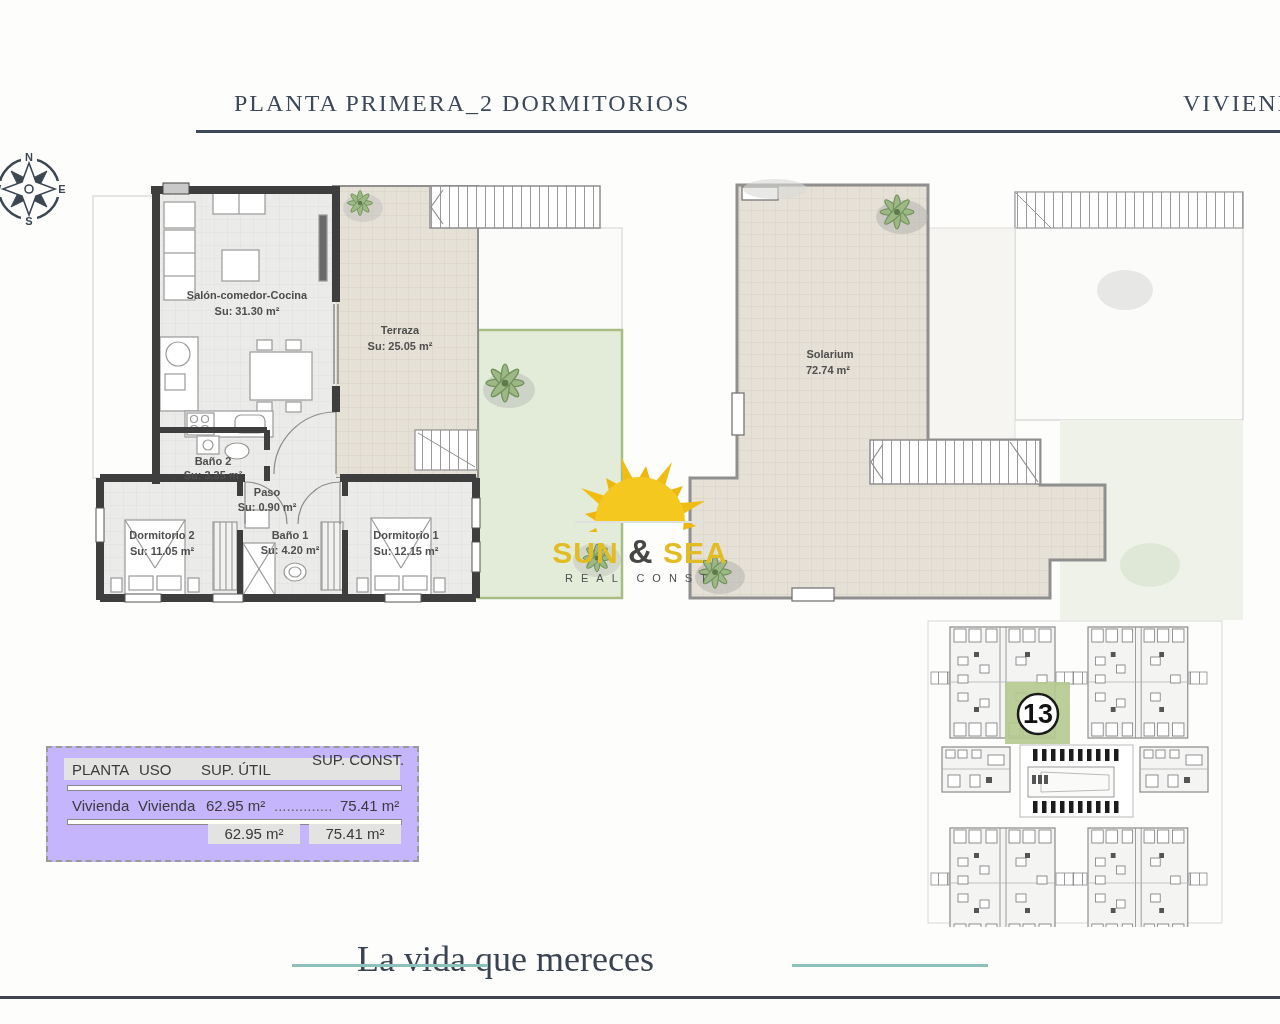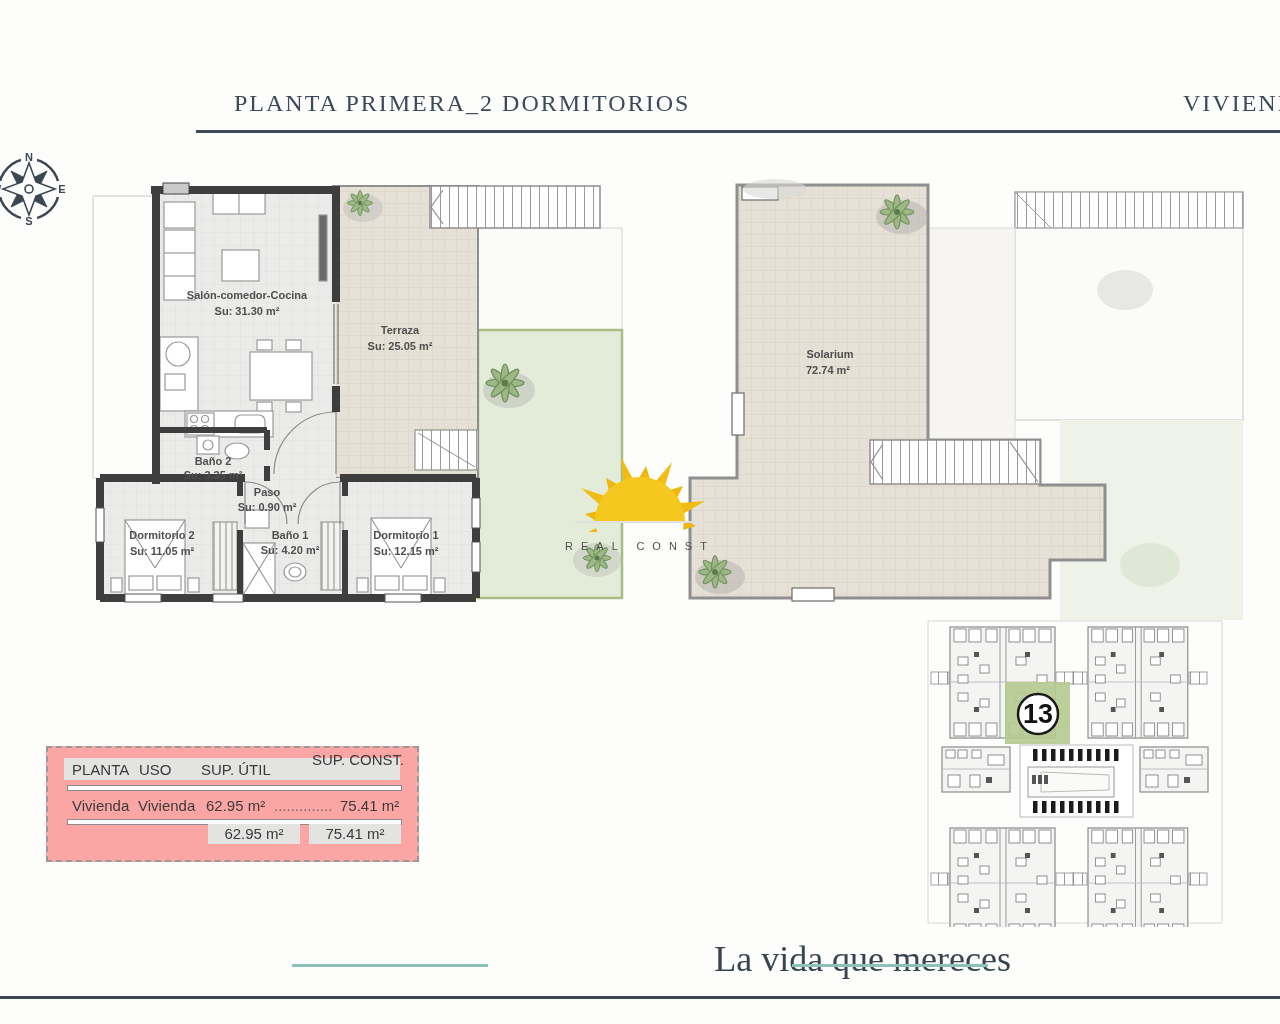--- a/index.html
+++ b/index.html
@@ -11,27 +11,27 @@
               letter-spacing:2px;color:#3d4858;}
   .title-right{left:1183px;top:90px;font-family:"Liberation Serif",serif;font-size:24px;
                letter-spacing:2px;color:#3d4858;white-space:nowrap;}
   .title-rule{left:196px;top:130px;width:1084px;height:3px;background:#3d4858;}
   
   .logo{left:540px;top:452px;width:200px;text-align:center;}
   .logo-words{font-weight:bold;font-size:30px;letter-spacing:1px;color:#e2bc22;line-height:30px;}
   .logo-amp{color:#474747;font-size:34px;}
   .logo-sub{margin-top:4px;font-size:11px;letter-spacing:8px;color:#4f4f4f;}
   
-  .sumbox{left:46px;top:746px;width:369px;height:112px;border:2px dashed #9a9a9a;background:#fca5a5;}
+  .sumbox{left:46px;top:746px;width:369px;height:112px;border:2px dashed #9a9a9a;background:#c4b5fd;}
   .sumhead{left:16px;top:10px;width:336px;height:22px;background:#e3e3e2;}
   .sumbar{left:19px;width:333px;height:4px;border:1px solid #8a8a8a;background:#fff;}
   .sumtext{font-size:15px;color:#3b3b3b;white-space:nowrap;}
   .chip{top:76px;width:92px;height:20px;background:#e3e3e2;text-align:center;line-height:20px;}
   
-  .tagline{left:0;top:938px;width:1011px;text-align:right;font-family:"Liberation Serif",serif;
+  .tagline{left:0;top:938px;width:1011px;text-align:center;font-family:"Liberation Serif",serif;
            font-size:36px;color:#3a4350;}
   .tagrule{top:964px;width:196px;height:3px;background:#8cc0bb;}
   .bottom-rule{left:0;top:996px;width:1280px;height:3px;background:#3f4450;}
   text{font-family:"Liberation Sans",sans-serif;}
   .lbl{font-size:11px;font-weight:bold;fill:#4f4f4f;text-anchor:middle;}
   .badge-num{font-size:27px;font-weight:bold;fill:#111;text-anchor:middle;}
   .compass-l{font-size:11px;font-weight:bold;fill:#3d4752;text-anchor:middle;}
 </style>
 </head>
 <body>
@@ -281,20 +281,25 @@
         <polygon points="56,5 68,27 58,30" fill="#f1bc13"></polygon>
         <polygon points="81,14 85,27 74,26"></polygon>
         <polygon points="107,10 100,34 91,29" fill="#f1bc13"></polygon>
         <polygon points="118,34 112,46 105,38"></polygon>
         <polygon points="140,49 115,51 118,62" fill="#f1bc13"></polygon>
         <polygon points="131,74 119,68 118,78"></polygon>
       </g>
       <path d="M30,70 A45,45 0 0 1 120,70 Z" fill="#f5c81f"></path>
       <line x1="10" y1="70" x2="140" y2="70" stroke="#e0e0de" stroke-width="2"></line>
     </svg>
+    <div class="logo-words">
+      <span>SUN</span>
+      <span class="logo-amp">&amp;</span>
+      <span>SEA</span>
+    </div>
     <div class="logo-sub">REAL CONST</div>
   </div>
 
   <div class="abs sumbox">
     <div class="abs sumhead"></div>
     <span class="abs sumtext" style="left:24px;top:13px">PLANTA</span>
     <span class="abs sumtext" style="left:91px;top:13px">USO</span>
     <span class="abs sumtext" style="left:153px;top:13px">SUP. ÚTIL</span>
     <span class="abs sumtext" style="left:264px;top:3px">SUP. CONST.</span>
 

